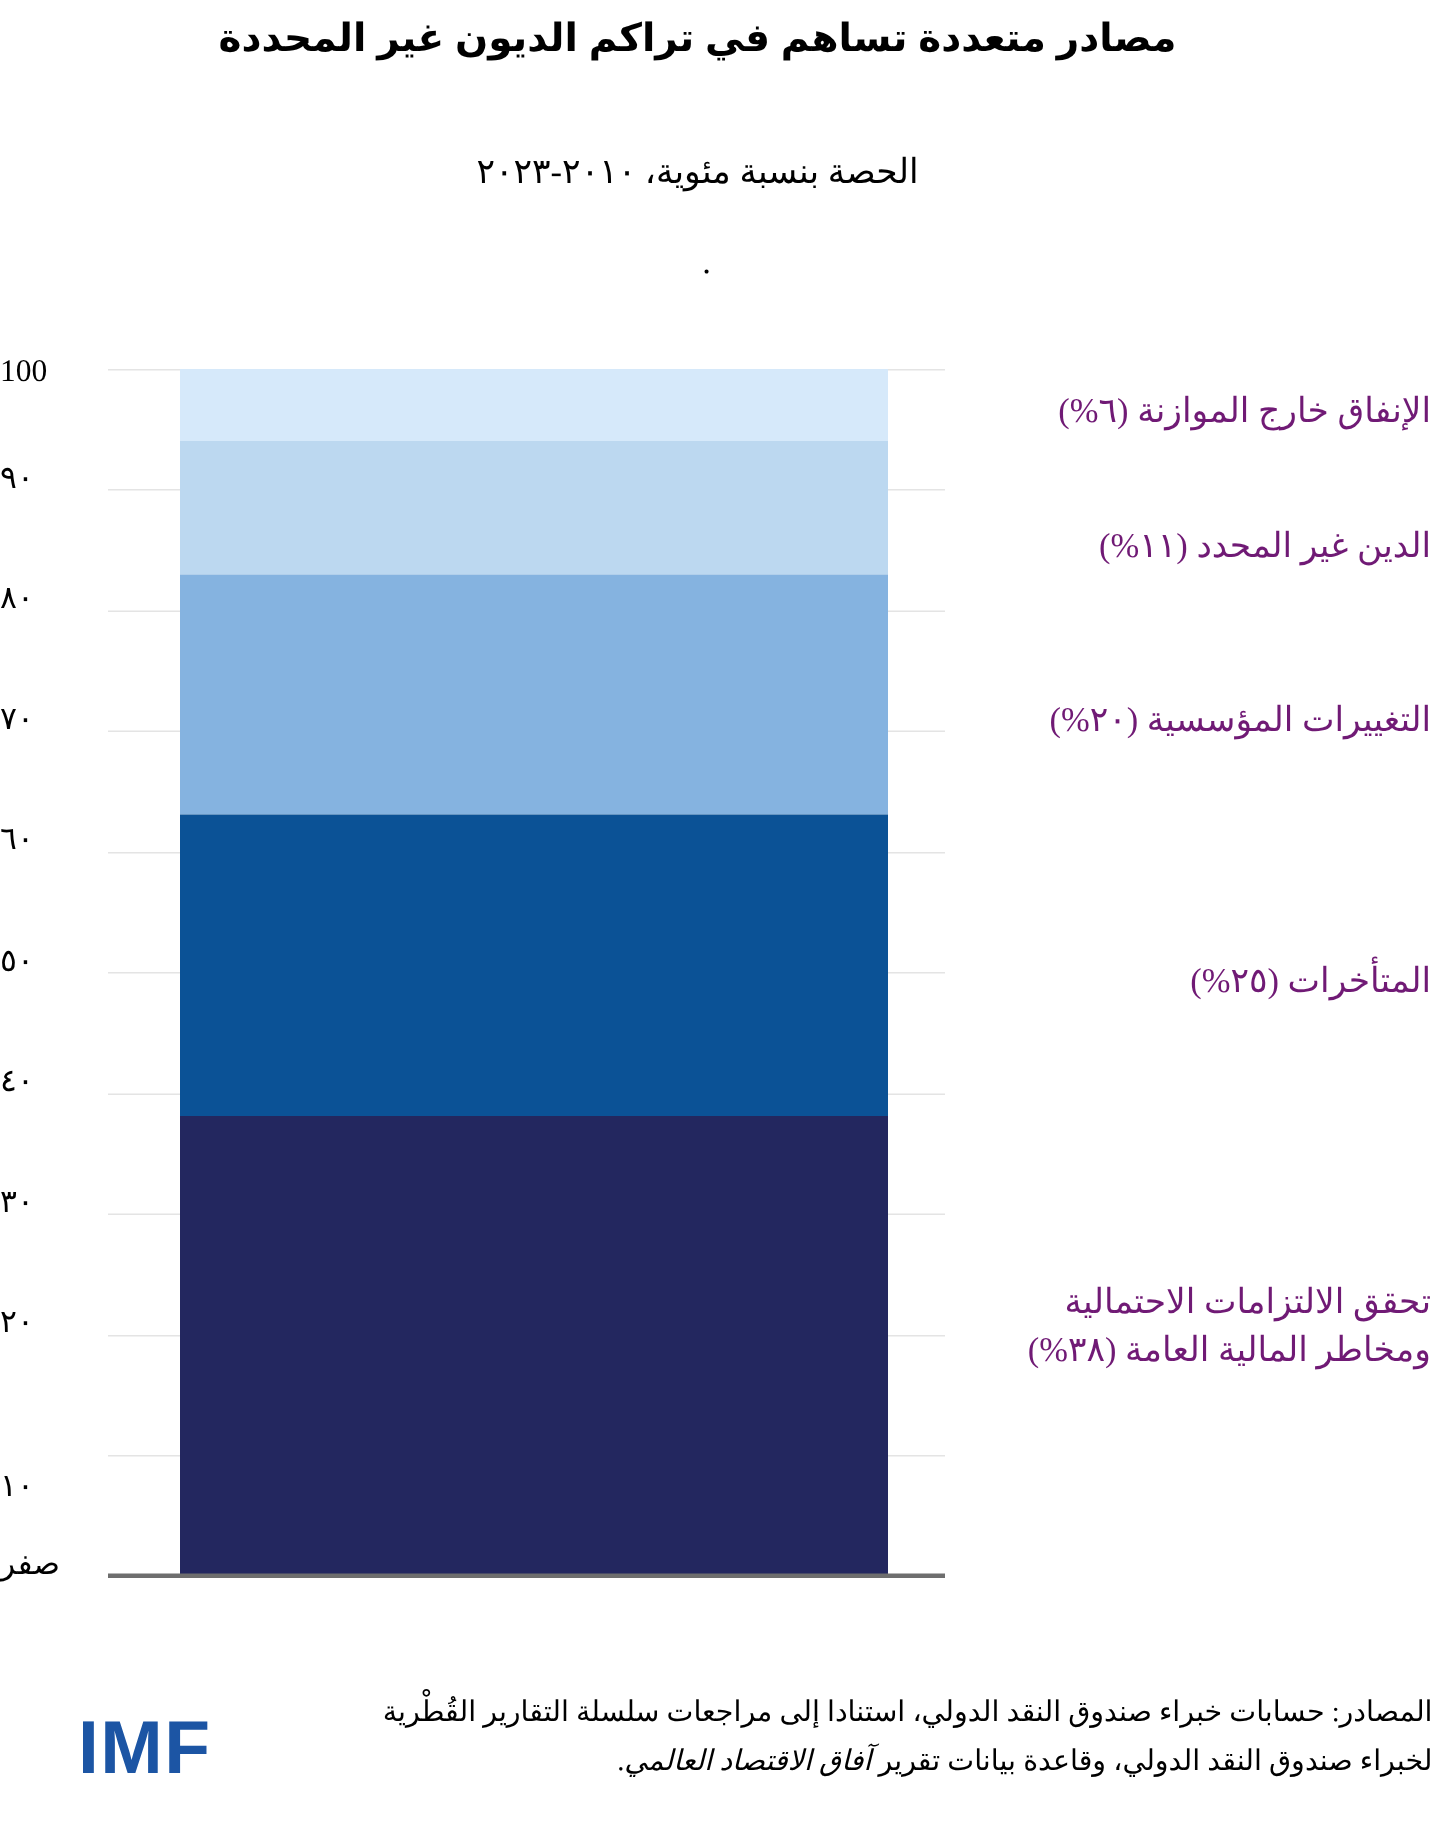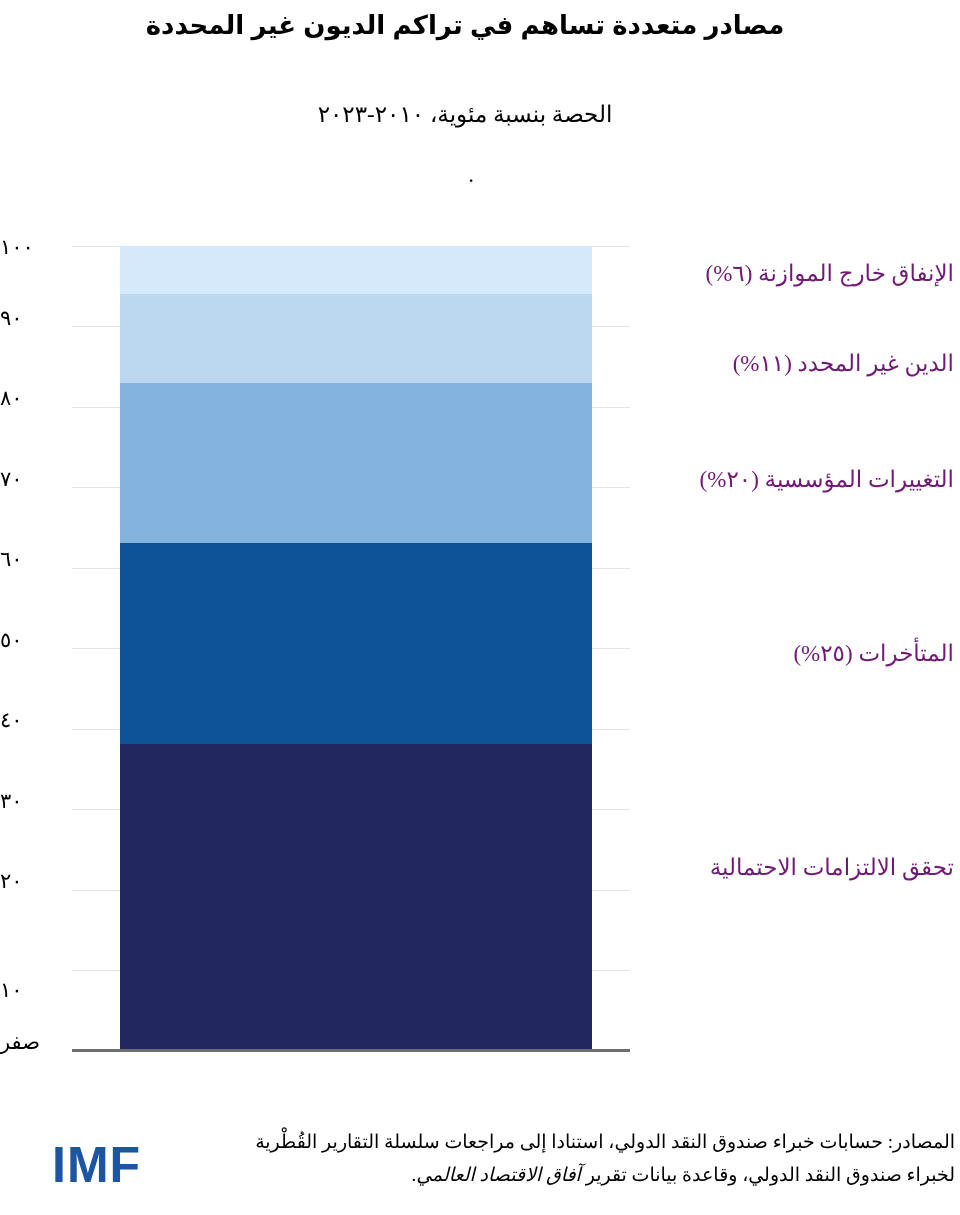--- a/index.html
+++ b/index.html
@@ -145,21 +145,21 @@
 </head>
 <body>
 
 <div class="title">مصادر متعددة تساهم في تراكم الديون غير المحددة</div>
 
 <div class="subtitle">الحصة بنسبة مئوية، ٢٠١٠-٢٠٢٣</div>
 
 <div class="subnote-dot">.</div>
 
 <div>
-  <div class="ytick" style="top:236px;">١٠٠</div>
+  <div class="ytick" style="top:236px;">100</div>
   <div class="ytick" style="top:307px;">٩٠</div>
   <div class="ytick" style="top:387px;">٨٠</div>
   <div class="ytick" style="top:468px;">٧٠</div>
   <div class="ytick" style="top:548px;">٦٠</div>
   <div class="ytick" style="top:629px;">٥٠</div>
   <div class="ytick" style="top:709px;">٤٠</div>
   <div class="ytick" style="top:790px;">٣٠</div>
   <div class="ytick" style="top:870px;">٢٠</div>
   <div class="ytick" style="top:951px;margin-top:28px;">١٠</div>
   <div class="ytick" style="top:1031px;">صفر</div>
@@ -196,20 +196,21 @@
   <div class="cat-label" style="top:258px;">الإنفاق خارج الموازنة (٦%)</div>
 
   <div class="cat-label" style="top:348px;">الدين غير المحدد (١١%)</div>
 
   <div class="cat-label" style="top:464px;">التغييرات المؤسسية (٢٠%)</div>
 
   <div class="cat-label" style="top:638px;">المتأخرات (٢٥%)</div>
 
   <div class="cat-label" style="top:852px;">
     <div>تحقق الالتزامات الاحتمالية</div>
+    <div>ومخاطر المالية العامة (٣٨%)</div>
   </div>
 
 </div>
 
 <div class="logo">IMF</div>
 
 <div class="source">
   <div>المصادر: حسابات خبراء صندوق النقد الدولي، استنادا إلى مراجعات سلسلة التقارير القُطْرية</div>
   <div>
     <span>لخبراء صندوق النقد الدولي، وقاعدة بيانات تقرير </span><span class="ital">آفاق الاقتصاد العالمي</span><span>.</span>

